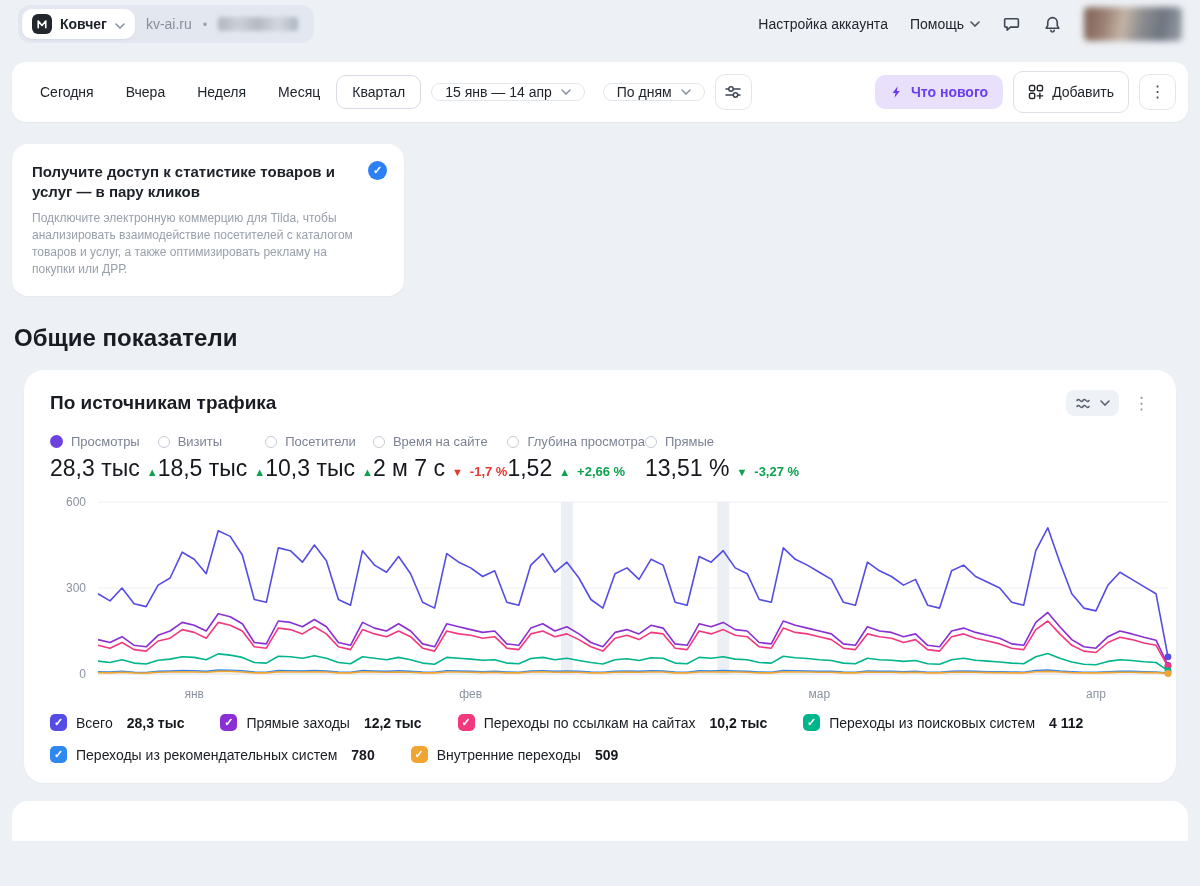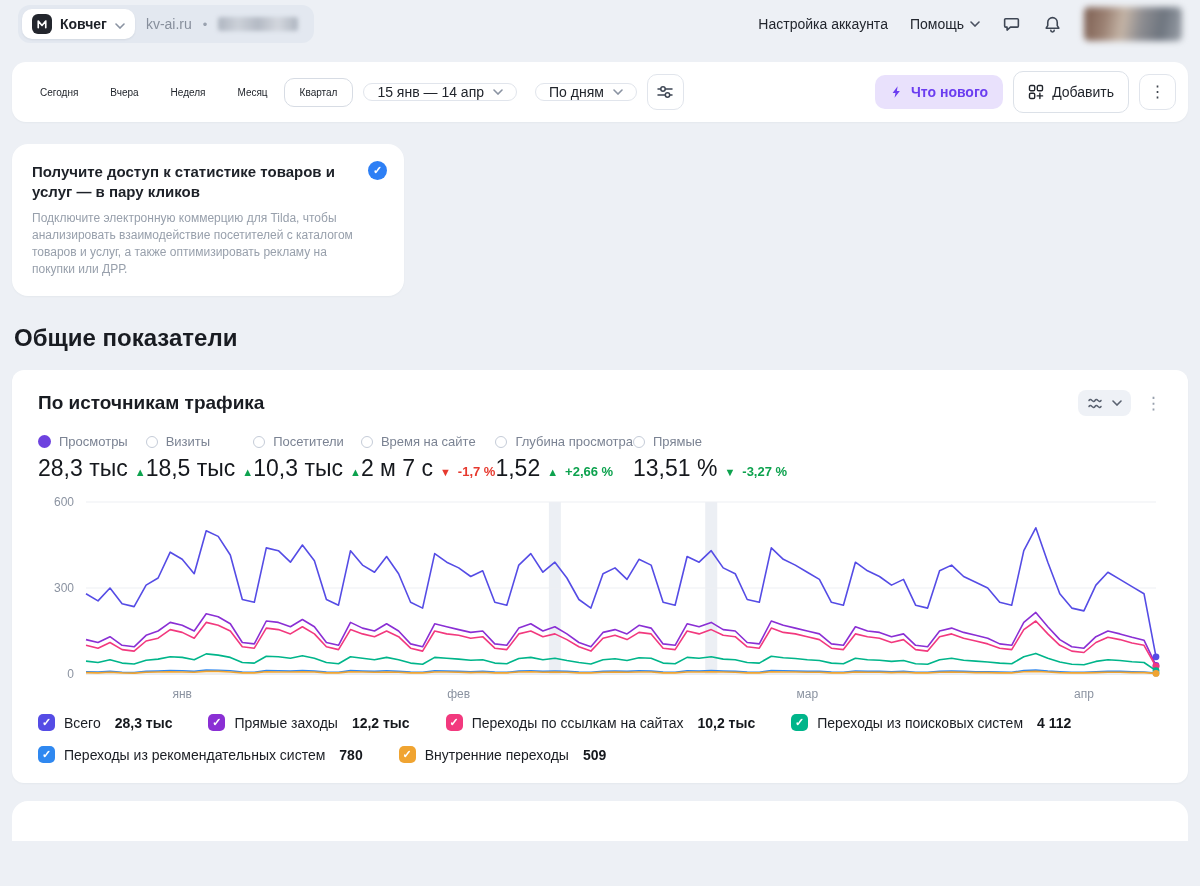--- a/index.html
+++ b/index.html
@@ -16,21 +16,21 @@
   .site{font-size:14px;color:#878f9c}
   .sep-dot{font-size:13px;color:#9aa2af}
   .censor-id{width:80px;height:14px;border-radius:3px;background:linear-gradient(90deg,#aeb5c0,#ccd1d9 25%,#b4bac4 50%,#d3d7de 75%,#aeb5c0);filter:blur(2px)}
   .tb-right{display:flex;align-items:center;gap:22px}
   .tb-link{font-size:14px;color:#22262e;cursor:pointer;display:flex;align-items:center;gap:6px}
   .icon-btn{background:none;border:none;display:flex;align-items:center}
   .avatar{width:98px;height:34px;border-radius:5px;background:linear-gradient(100deg,#7d5f52 0%,#9b8173 22%,#c4b4a6 40%,#8d8d91 58%,#6e757f 78%,#9aa0a8 100%);filter:blur(3px)}
 
   
   .toolbar{margin:14px 12px 0;background:#fff;border-radius:14px;padding:9px 12px;display:flex;align-items:center;box-shadow:0 1px 2px rgba(30,40,60,.04)}
-  .period{font-size:10px;padding:8px 15px;border:1px solid transparent;border-radius:10px;background:none;color:#21252c}
+  .period{font-size:14px;padding:8px 15px;border:1px solid transparent;border-radius:10px;background:none;color:#21252c}
   .period.active{border-color:#d7dce4}
   .pill-btn{display:flex;align-items:center;gap:9px;border:1px solid #e1e5ec;border-radius:10px;padding:0 13px;font-size:14px;background:#fff;color:#21252c}
   .date-pill{margin-left:10px}
   .group-pill{margin-left:18px}
   .sq-btn{margin-left:10px;width:37px;height:36px;border:1px solid #e1e5ec;border-radius:10px;background:#fff;display:flex;align-items:center;justify-content:center}
   .tb-spacer{flex:1}
   .whatsnew{display:flex;align-items:center;gap:8px;background:#e9e1fc;border:none;border-radius:10px;padding:9px 15px;font-size:14px;font-weight:600;color:#6b3df0}
   .add-btn{display:flex;align-items:center;gap:8px;border:1px solid #dcе1e8;border:1px solid #dce1e8;border-radius:10px;background:#fff;padding:12px 14px;font-size:14px;color:#21252c}
   .kebab-btn{margin-left:10px;width:37px;height:36px;border:1px solid #e1e5ec;border-radius:10px;background:#fff;font-size:16px;color:#40464f;line-height:1}
 
@@ -38,21 +38,21 @@
   .promo{position:relative;width:392px;margin:22px 0 0 12px;background:#fff;border-radius:16px;padding:18px 20px;box-shadow:0 1px 2px rgba(30,40,60,.04)}
   .promo-title{font-size:15px;font-weight:700;line-height:1.33;width:322px}
   .promo-check{position:absolute;top:17px;right:17px;width:19px;height:19px;border-radius:50%;background:#2d7ff5;color:#fff;font-size:11px;font-weight:700;display:flex;align-items:center;justify-content:center}
   .promo-body{margin-top:8px;font-size:12px;line-height:1.42;color:#98a0ac;width:335px}
   .promo-btn{margin-top:14px;display:inline-block;background:#eef1f6;border:none;border-radius:10px;padding:10px 16px;font-size:14px;color:#1f242c}
 
   
   .section-title{margin:28px 0 0 14px;font-size:24px;font-weight:700;color:#191c22}
 
   
-  .card{margin:18px 12px 0;background:#fff;border-radius:12px;padding:20px 26px;box-shadow:0 1px 2px rgba(30,40,60,.04)}
+  .card{margin:18px 24px 0;background:#fff;border-radius:20px;padding:20px 26px;box-shadow:0 1px 2px rgba(30,40,60,.04)}
   .card-head{display:flex;align-items:center;justify-content:space-between}
   .card-title{font-size:19px;font-weight:700;color:#191c22}
   .card-controls{display:flex;align-items:center;gap:14px}
   .view-pill{display:flex;align-items:center;gap:7px;background:#eef1f6;border:none;border-radius:8px;padding:6px 9px}
   .w-kebab{background:none;border:none;font-size:17px;color:#98a0ad;line-height:1}
 
   .metrics{display:flex;justify-content:flex-start;margin-top:18px;padding-right:4px}
   .metric{cursor:pointer}
   .m-head{display:flex;align-items:center;gap:8px}
   .radio{width:12px;height:12px;border-radius:50%;border:1.5px solid #c5ccd8;display:inline-block;flex:none}

